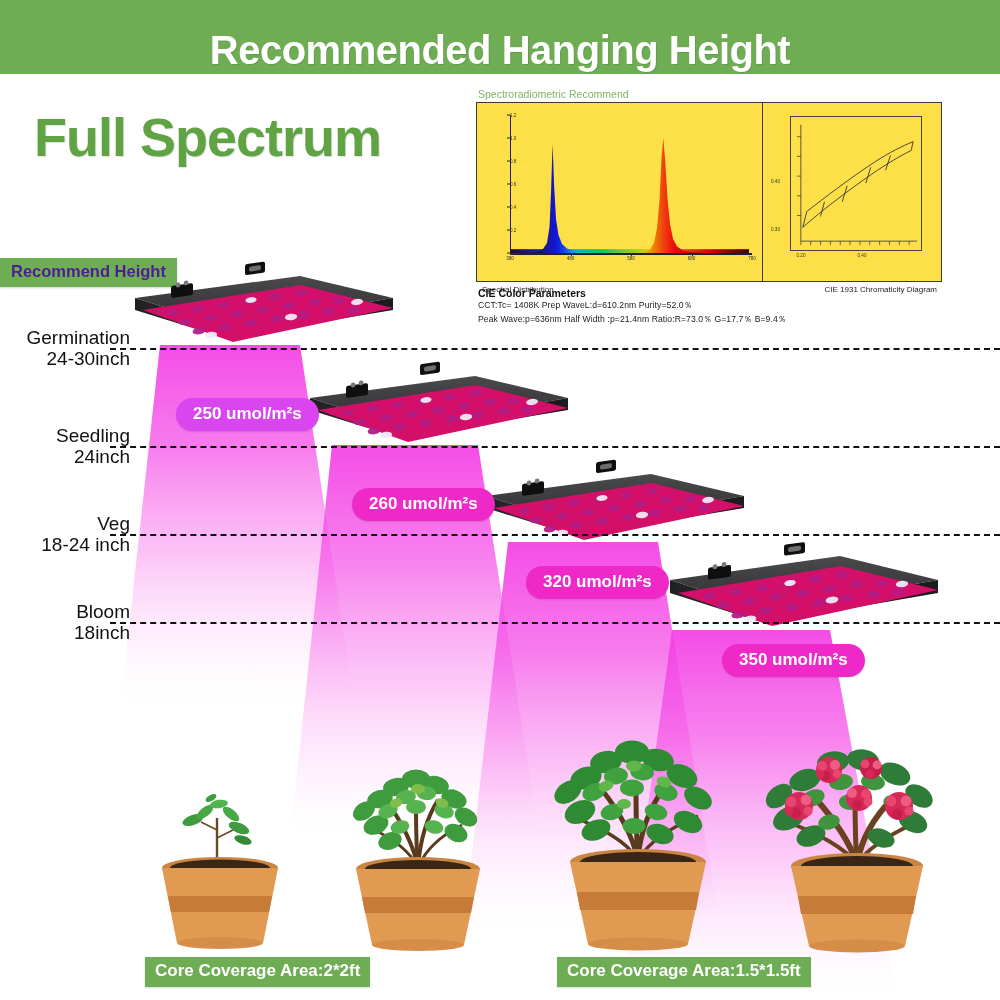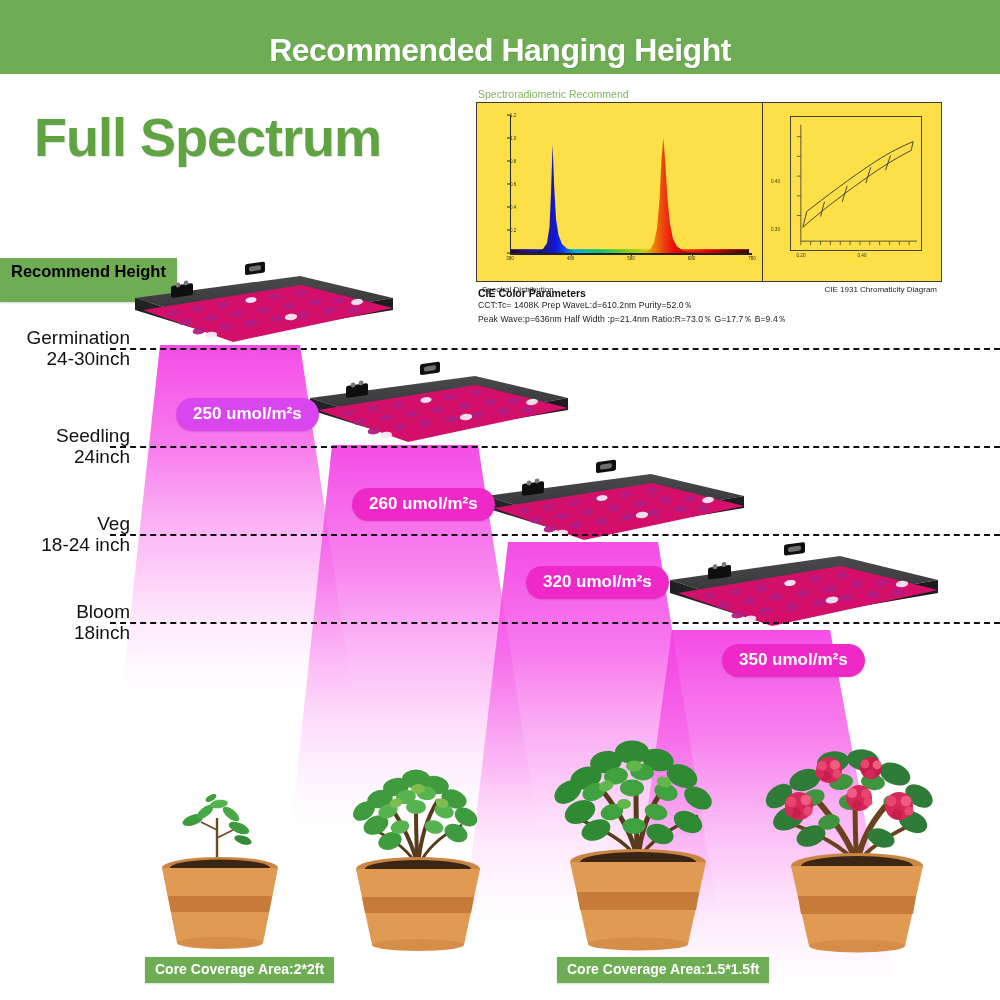--- a/index.html
+++ b/index.html
@@ -13,44 +13,44 @@
   #stage{position:relative;width:1000px;height:1000px;overflow:hidden;background:#fff;}
 
   
   .header-band{
     position:absolute;left:0;top:0;width:1000px;height:74px;
     background:#6FAD55;
     display:flex;align-items:center;justify-content:center;
   }
   .header-title{
     color:#ffffff;
-    font-size:32px;
+    font-size:40px;
     font-weight:bold;
     letter-spacing:-0.5px;
     text-shadow:1px 1px 0 rgba(0,0,0,0.10);
     white-space:nowrap;
     margin-top:27px;
   }
 
   
   .full-spectrum{
     position:absolute;left:34px;top:106px;
     color:#5FA343;
     font-size:54px;font-weight:bold;
     letter-spacing:-1px;
     text-shadow:1px 1px 1px rgba(0,0,0,0.12);
     white-space:nowrap;
   }
 
   
   .rec-height{
     position:absolute;left:0px;top:258px;
-    background:#6FAD55;color:#000000;
+    background:#6FAD55;color:#4c1d95;
     font-size:16.5px;font-weight:bold;
-    padding:4px 11px 21px 11px;
+    padding:4px 11px 6px 11px;
     white-space:nowrap;
     box-shadow:0 1px 2px rgba(0,0,0,0.18);
   }
 
   
   .spectro{
     position:absolute;left:476px;top:88px;width:468px;
   }
   .spectro-title{
     color:#7FB45F;font-size:10.5px;
@@ -108,21 +108,21 @@
     border-radius:19px;
     white-space:nowrap;
     box-shadow:0 1px 2px rgba(0,0,0,0.12);
   }
   .ppfd.light{background:#d946ef;}
 
   
   .cov{
     position:absolute;
     background:#6FAD55;color:#fff;
-    font-size:14px;font-weight:bold;
+    font-size:17px;font-weight:bold;
     padding:4px 10px 6px 10px;
     white-space:nowrap;
     box-shadow:0 1px 2px rgba(0,0,0,0.15);
   }
   svg{display:block;overflow:visible;}
 </style>
 </head>
 <body>
 
 <div id="stage">

